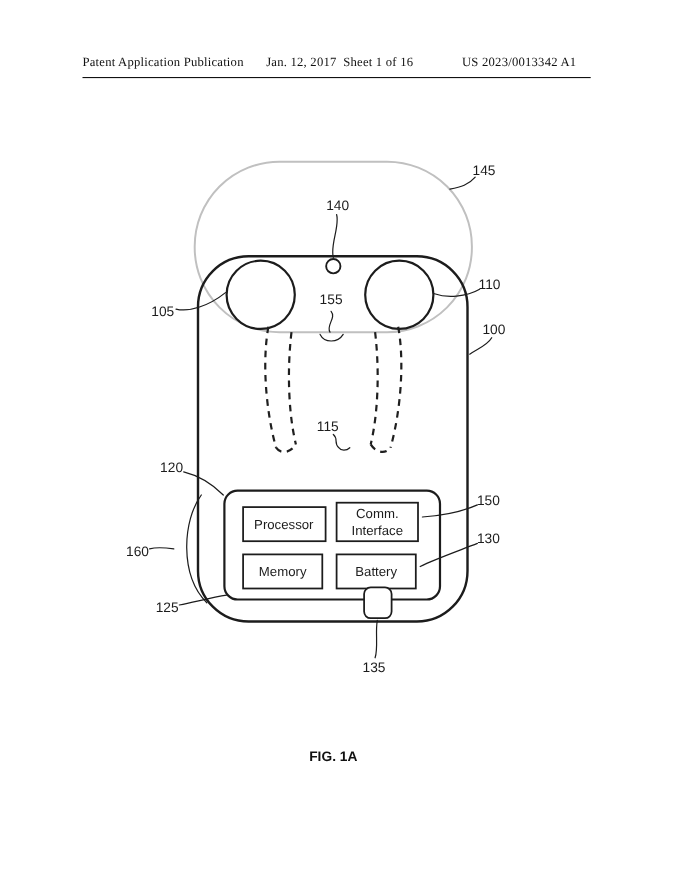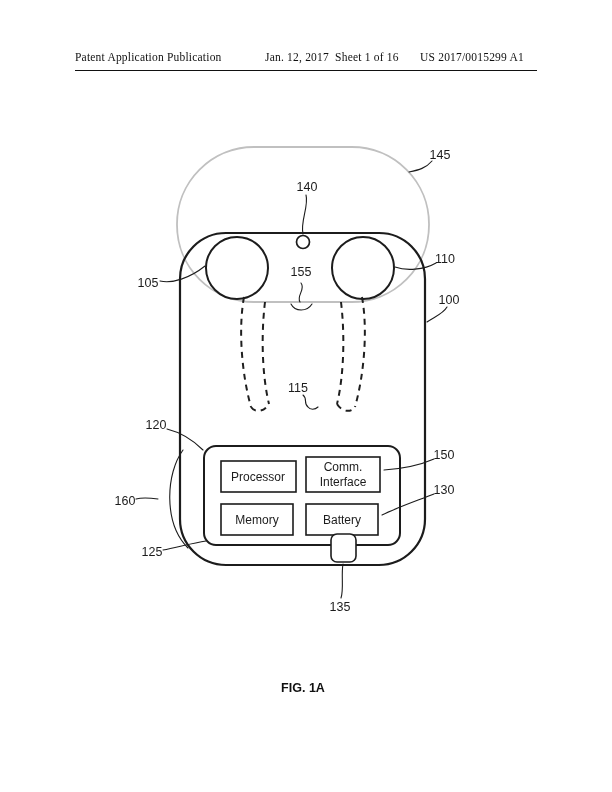--- a/index.html
+++ b/index.html
@@ -15,21 +15,21 @@
   .header-text {
     position: absolute;
     top: 51px;
     font-weight: normal;
     font-size: 11.5px;
     color: #111111;
     white-space: pre;
     letter-spacing: 0.2px;
   }
   .h-left   { left: 75px; }
-  .h-center { left: 265px; }
+  .h-center { left: 242px; }
   .h-right  { left: 420px; }
   .header-rule {
     position: absolute;
     top: 70px;
     left: 75px;
     width: 462px;
     height: 1.3px;
     background: #111111;
   }
   svg.figure { position: absolute; top: 0; left: 0; }
@@ -62,21 +62,21 @@
     fill: #111111;
   }
 </style>
 </head>
 <body>
 
 <div class="page">
 
   <span class="header-text h-left">Patent Application Publication</span>
   <span class="header-text h-center">Jan. 12, 2017  Sheet 1 of 16</span>
-  <span class="header-text h-right">US 2017/0015299 A1</span>
+  <span class="header-text h-right">US 2023/0013342 A1</span>
   <div class="header-rule"></div>
 
   <svg class="figure" width="612" height="792" viewBox="0 0 612 792">
 
     <rect x="177" y="147" width="252" height="155" rx="77" ry="77" fill="none" stroke="#c0c0c0" stroke-width="1.8"></rect>
 
     <rect x="180" y="233" width="245" height="332" rx="46" ry="46" fill="none" stroke="#1c1c1c" stroke-width="2.2"></rect>
 
     <circle cx="237" cy="268" r="31" fill="#ffffff" stroke="#1c1c1c" stroke-width="2"></circle>
     <circle cx="363" cy="268" r="31" fill="#ffffff" stroke="#1c1c1c" stroke-width="2"></circle>

